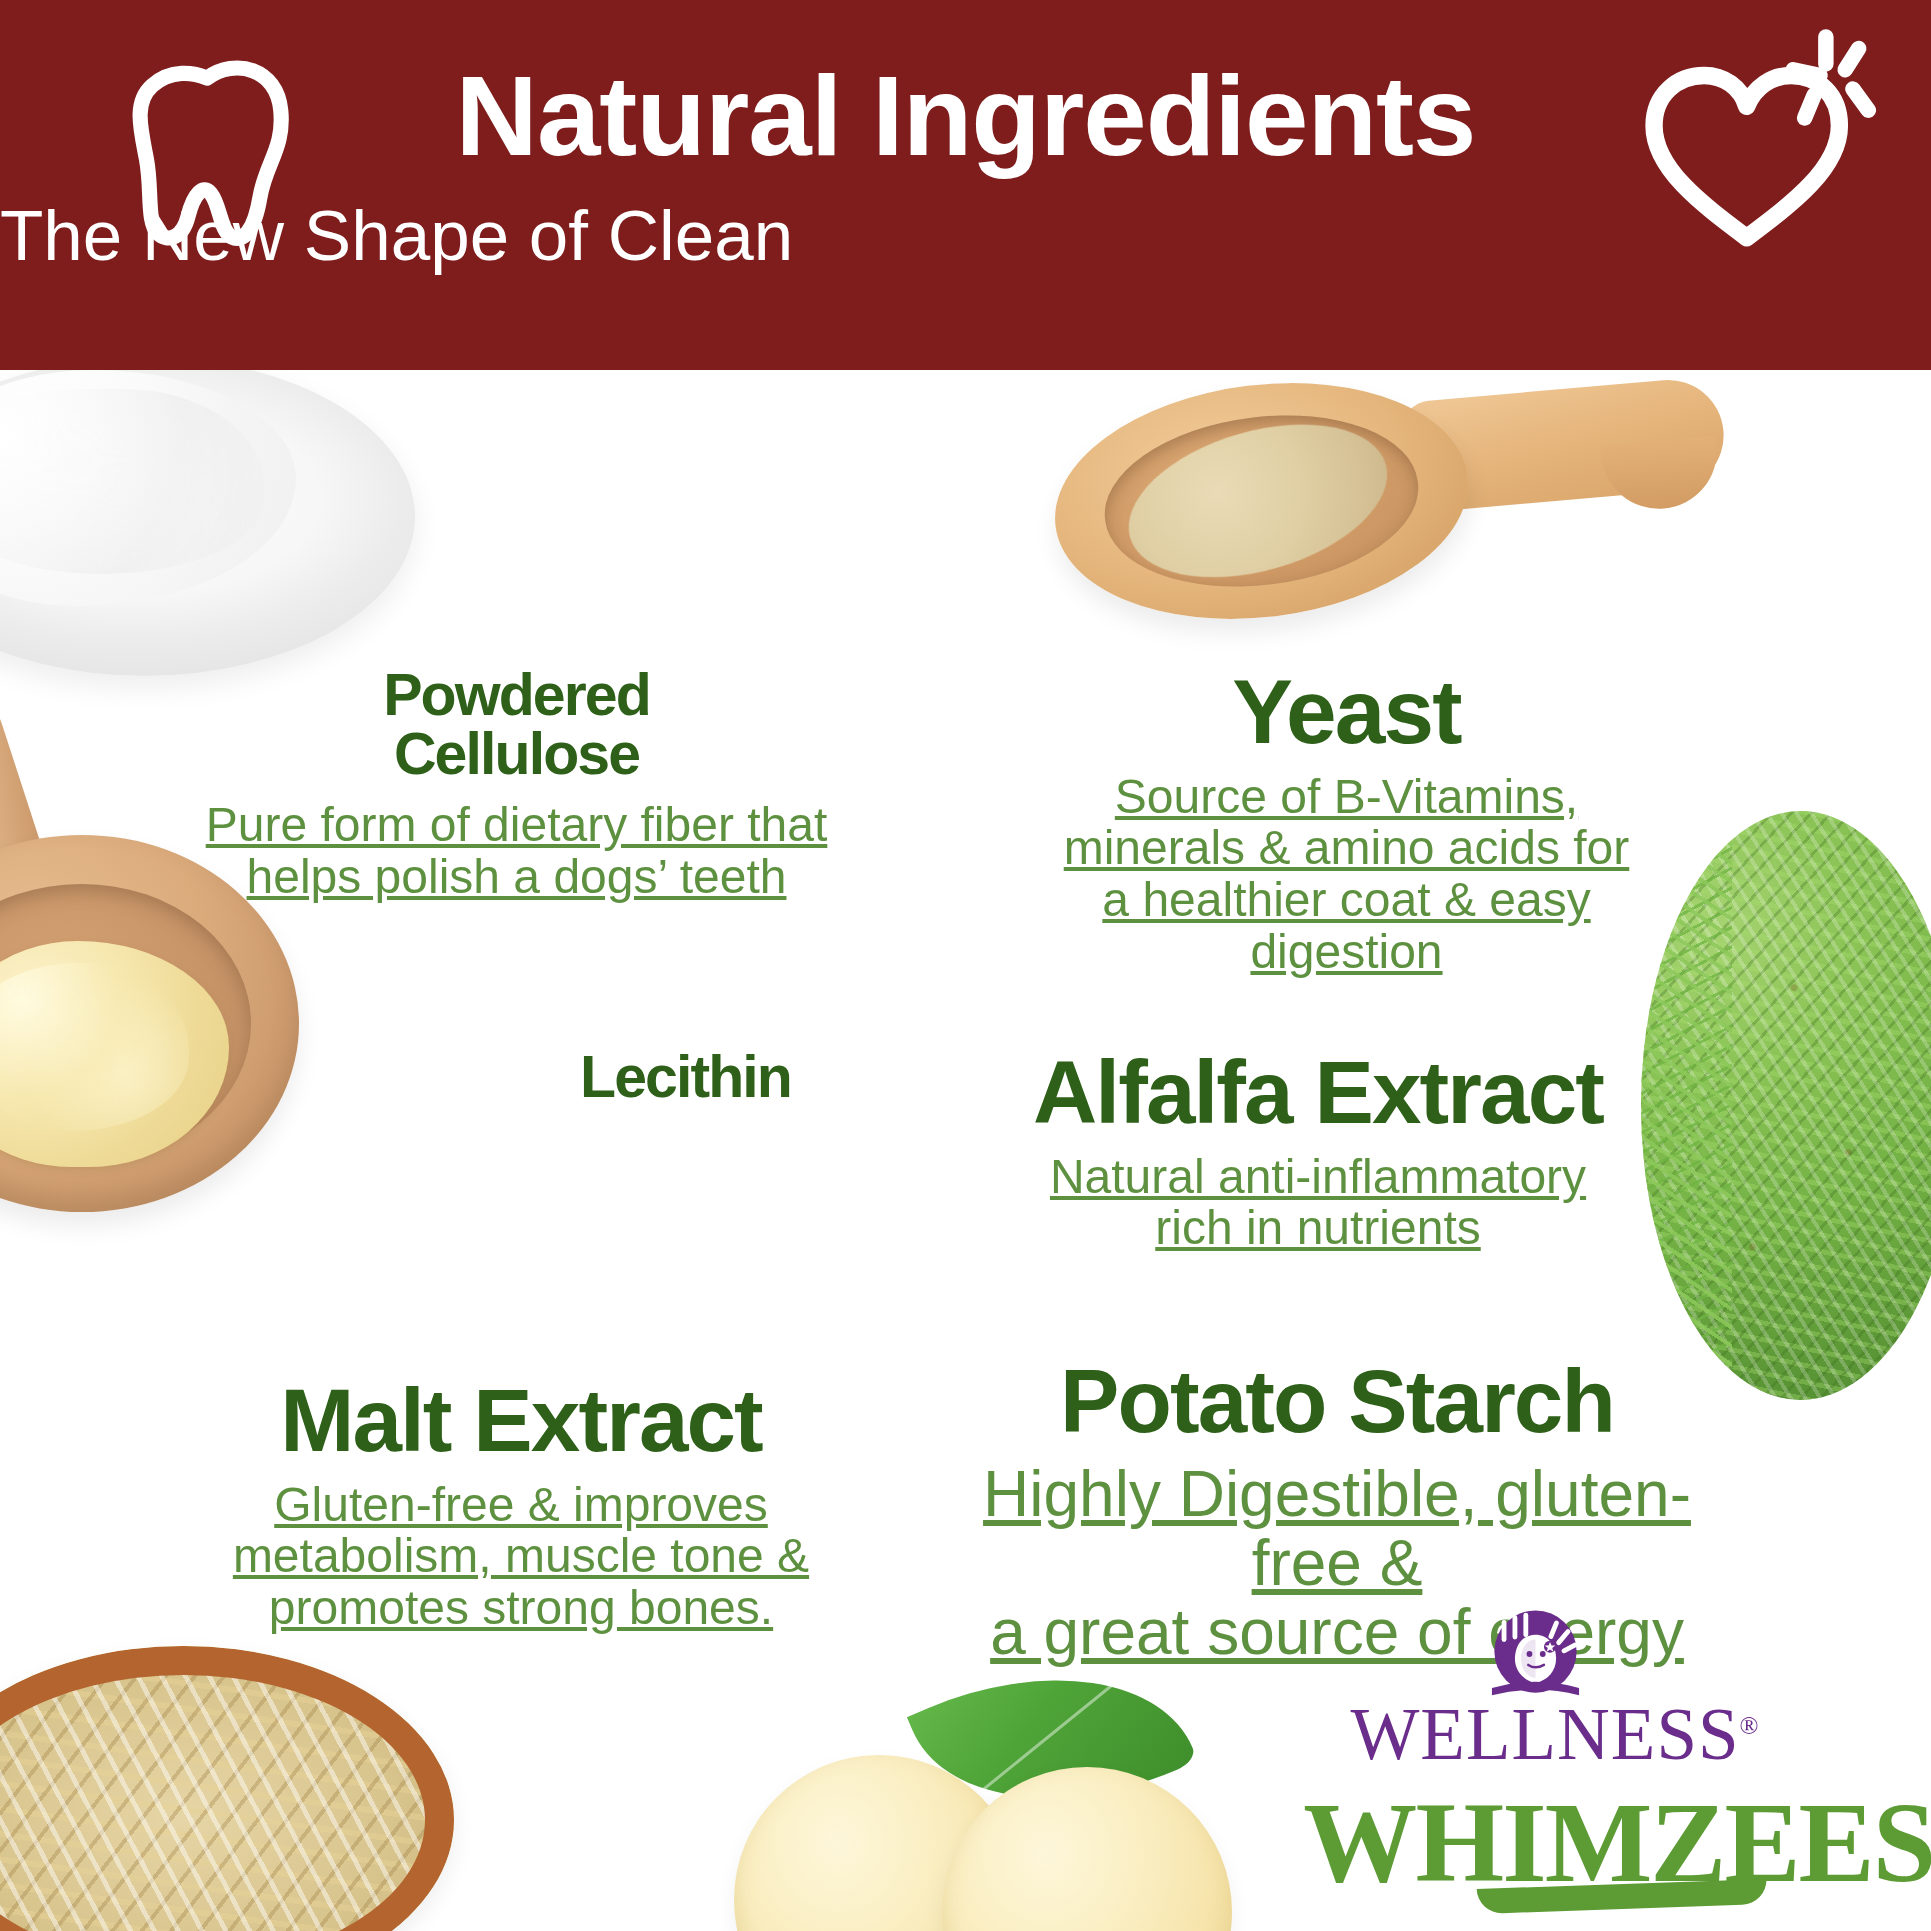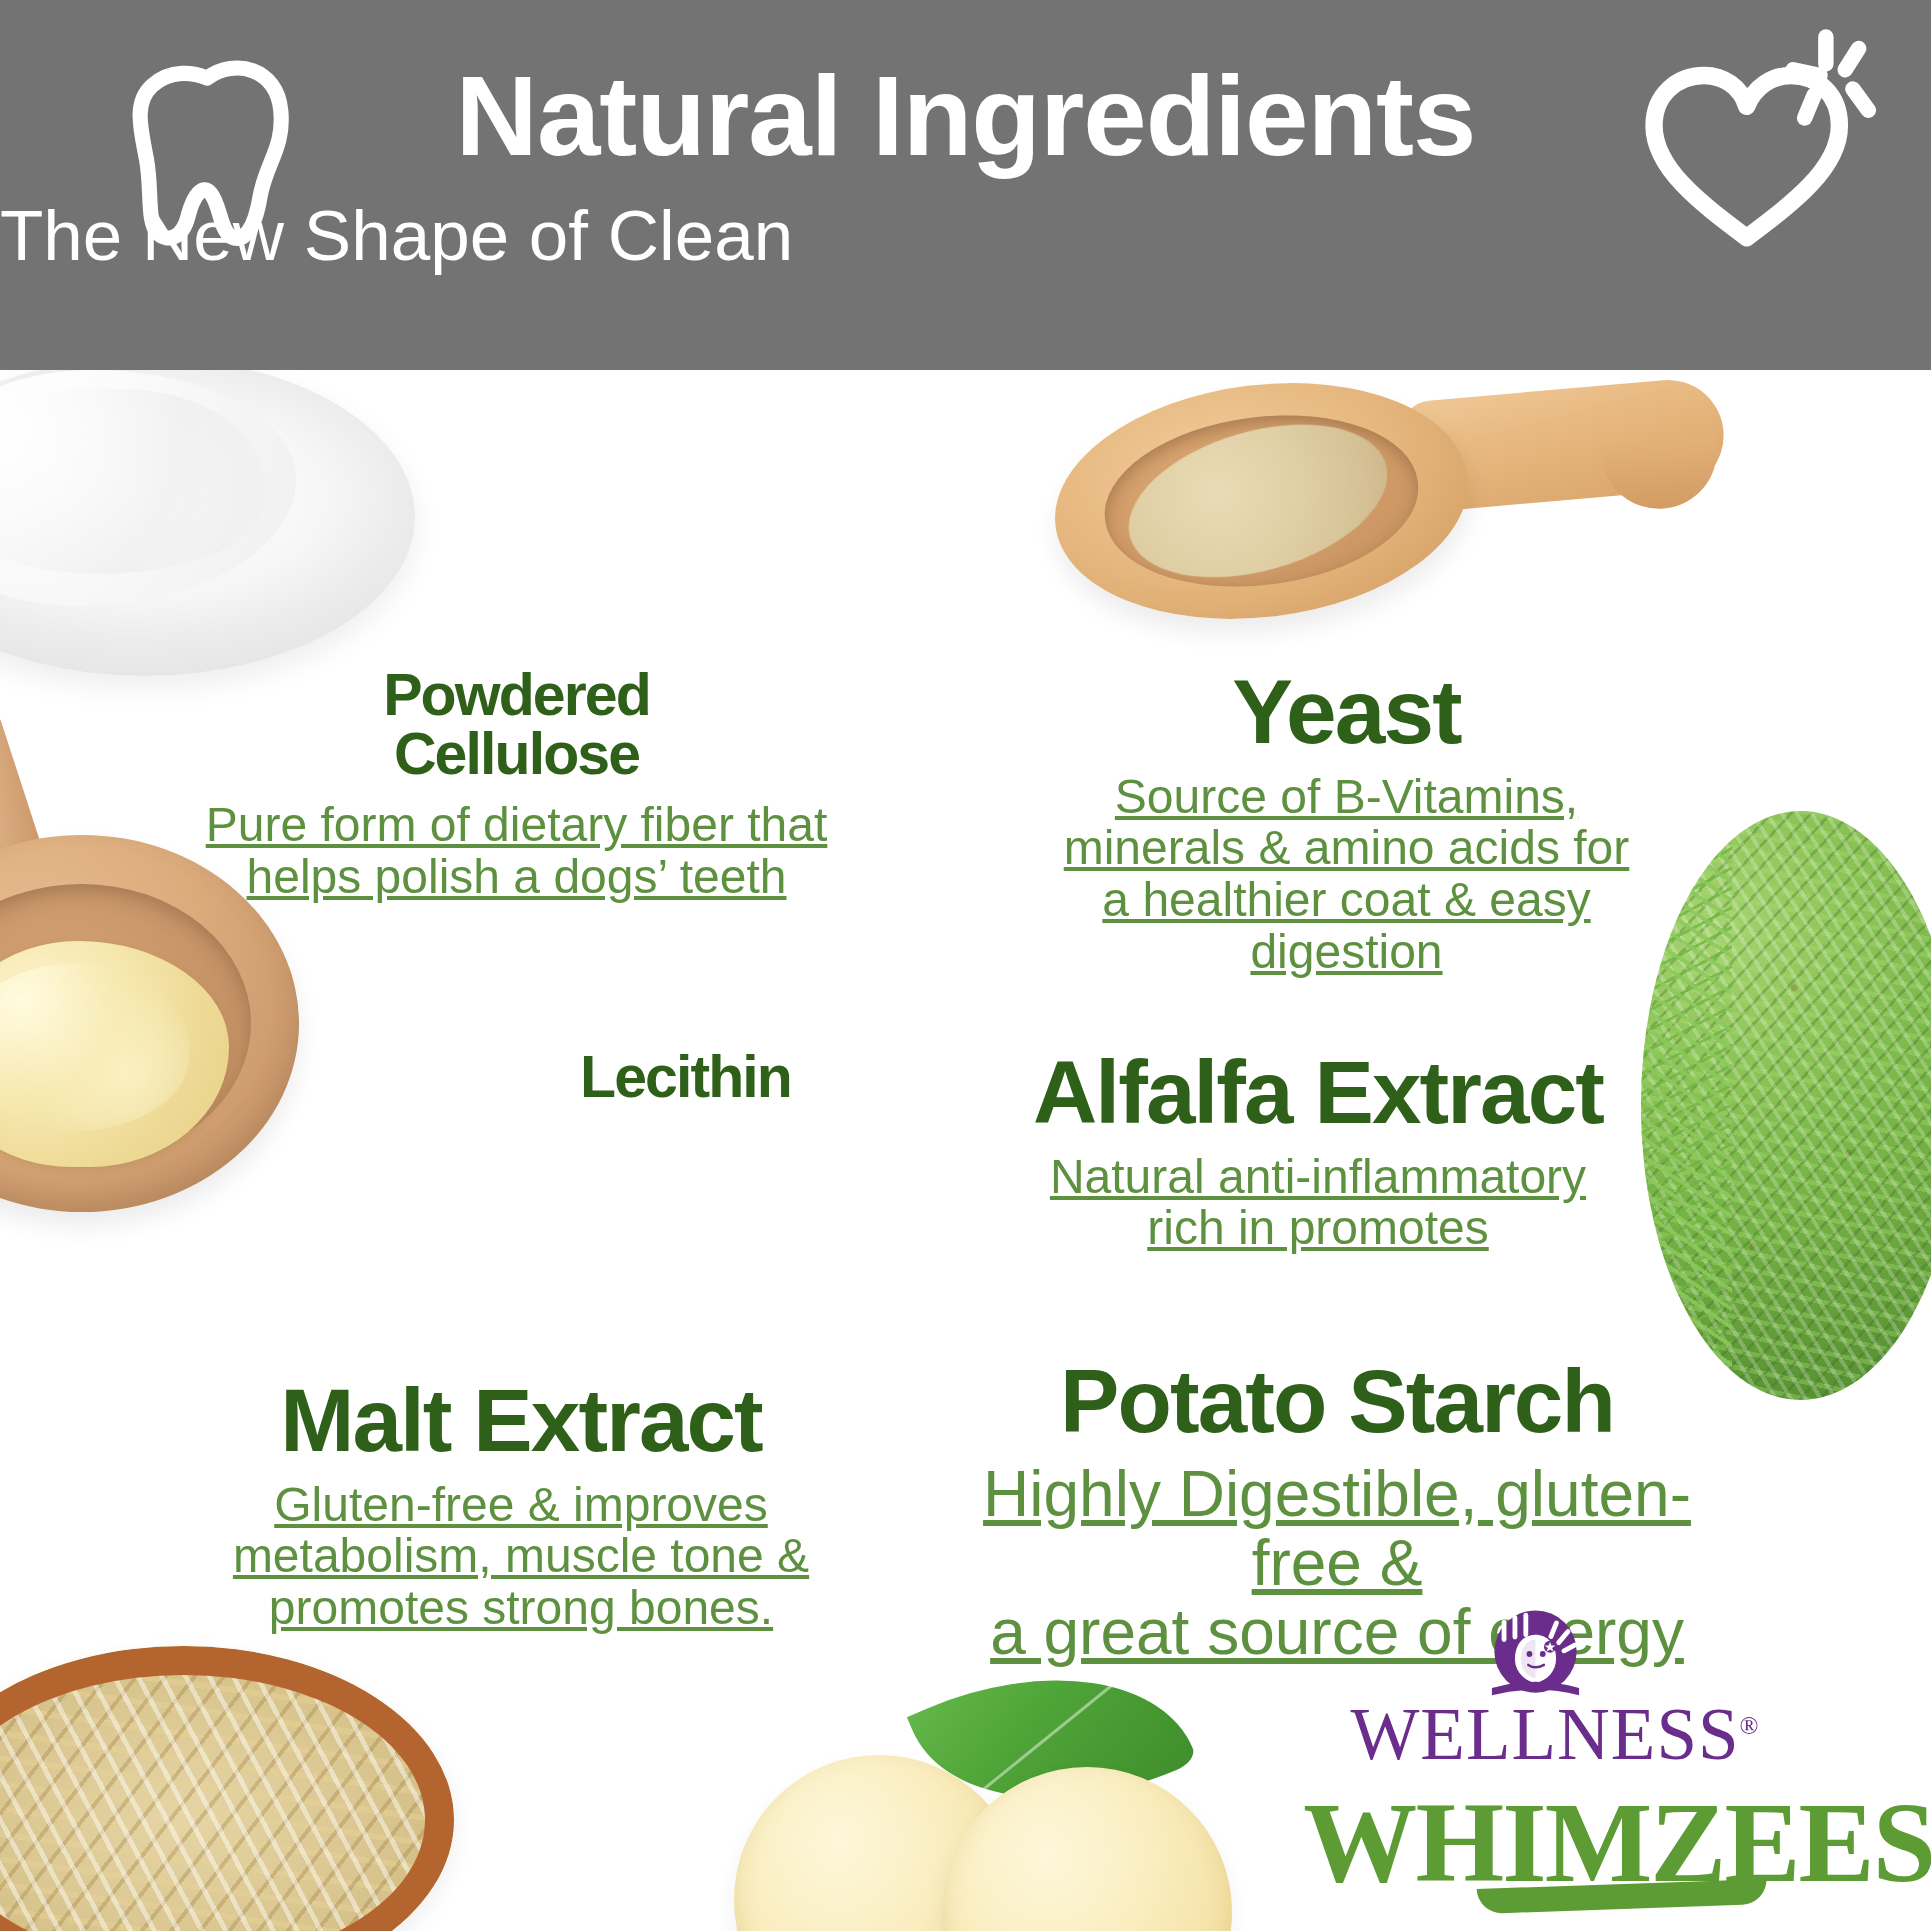--- a/index.html
+++ b/index.html
@@ -17,21 +17,21 @@
     background: #ffffff;
     overflow: hidden;
   }
 
   
   .header-band {
     position: absolute;
     left: 0; top: 0;
     width: 1931px;
     height: 370px;
-    background: #737373;
+    background: #7f1d1d;
     z-index: 40;
   }
   .header-title {
     position: absolute;
     left: 0; top: 56px;
     width: 1931px;
     text-align: center;
     color: #ffffff;
     font-size: 114px;
     font-weight: bold;
@@ -433,21 +433,21 @@
 digestion</p>
   </div>
 
   <div class="block blk-lecithin">
     <p class="i-title">Lecithin</p>
   </div>
 
   <div class="block blk-alfalfa">
     <p class="i-title">Alfalfa Extract</p>
     <p class="i-desc">Natural anti-inflammatory
-rich in promotes</p>
+rich in nutrients</p>
   </div>
 
   <div class="block blk-malt">
     <p class="i-title">Malt Extract</p>
     <p class="i-desc">Gluten-free &amp; improves
 metabolism, muscle tone &amp;
 promotes strong bones.</p>
   </div>
 
   <div class="block blk-potato">

